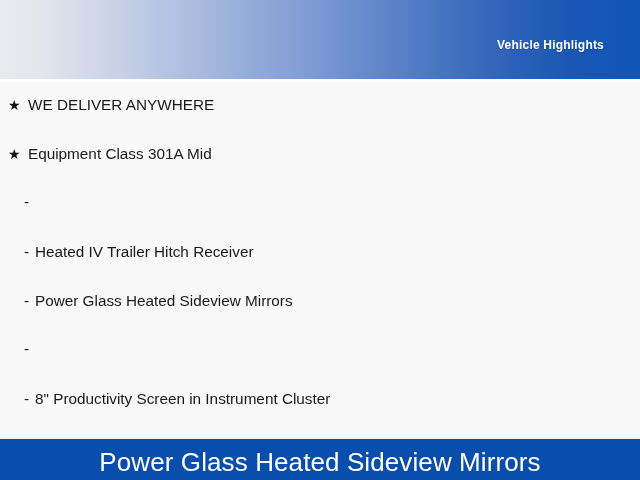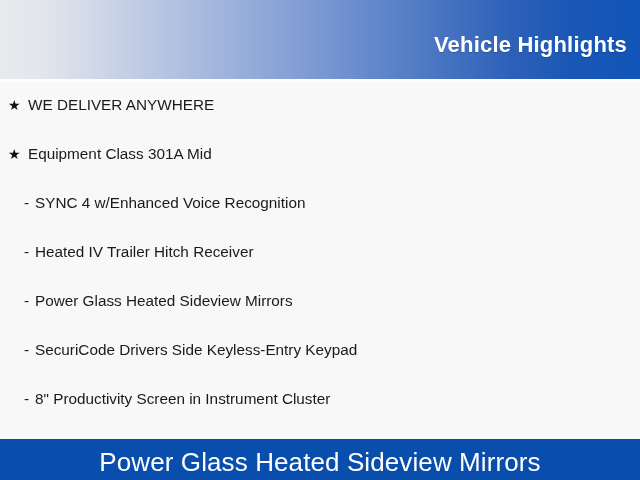--- a/index.html
+++ b/index.html
@@ -44,24 +44,24 @@
         #4a76c2 68%,
         #2f62b9 79%,
         #1a57b5 89%,
         #1055b8 100%);
     display: flex;
     align-items: center;
     justify-content: flex-end;
   }
   .banner-title {
     color: #ffffff;
-    font-size: 22px;
+    font-size: 12px;
     font-weight: bold;
     letter-spacing: 0.2px;
-    padding-right: 13px;
+    padding-right: 36px;
     padding-top: 11px;
     text-shadow: 0 1px 1px rgba(0,0,0,0.18);
     white-space: nowrap;
   }
 
   .banner-underline {
     flex: 0 0 3px;
     height: 3px;
     background: #fdfdfd;
   }
@@ -147,33 +147,31 @@
         <li class="feature-row level-1">
           <span class="bullet-star">★</span>
           <span class="feature-label">WE DELIVER ANYWHERE</span>
         </li>
         <li class="feature-row level-1">
           <span class="bullet-star">★</span>
           <span class="feature-label">Equipment Class 301A Mid</span>
         </li>
         <li class="feature-row level-2">
           <span class="bullet-dash">-</span>
-          <span class="feature-label">SYNC 4 w/Enhanced Voice Recognition</span>
         </li>
         <li class="feature-row level-2">
           <span class="bullet-dash">-</span>
           <span class="feature-label">Heated IV Trailer Hitch Receiver</span>
         </li>
         <li class="feature-row level-2">
           <span class="bullet-dash">-</span>
           <span class="feature-label">Power Glass Heated Sideview Mirrors</span>
         </li>
         <li class="feature-row level-2">
           <span class="bullet-dash">-</span>
-          <span class="feature-label">SecuriCode Drivers Side Keyless-Entry Keypad</span>
         </li>
         <li class="feature-row level-2">
           <span class="bullet-dash">-</span>
           <span class="feature-label">8" Productivity Screen in Instrument Cluster</span>
         </li>
       </ul>
   </div>
 
   <div class="caption-bar">
     <div class="caption-text">Power Glass Heated Sideview Mirrors</div>

